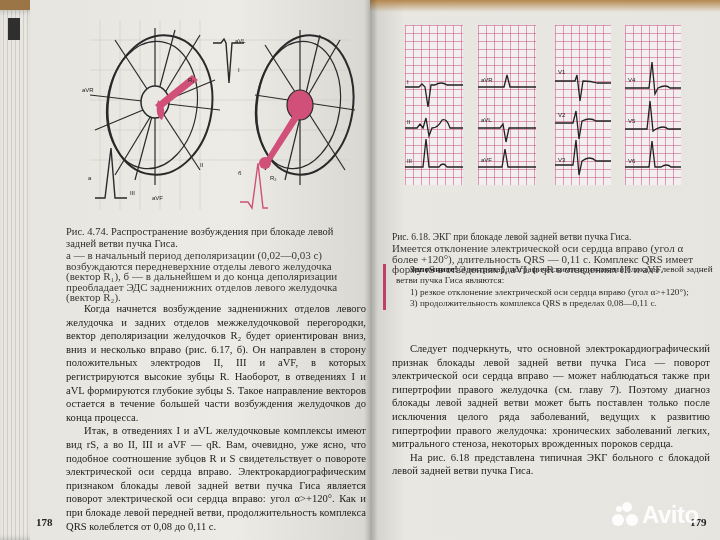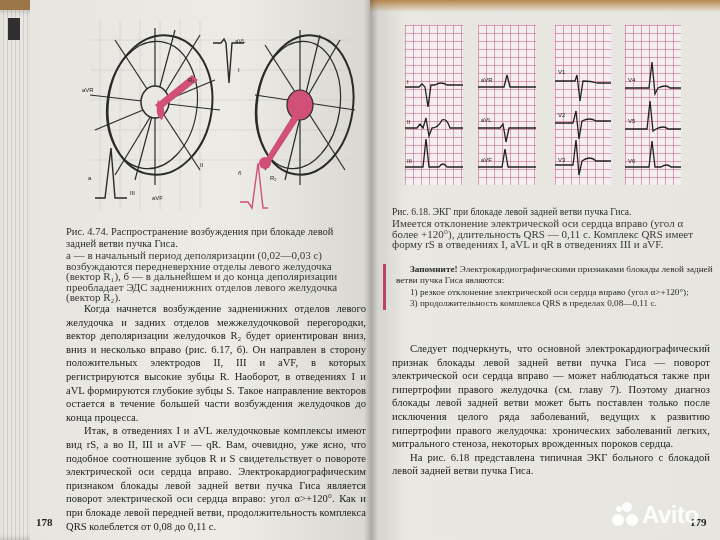--- a/index.html
+++ b/index.html
@@ -188,21 +188,21 @@
       <path d="M0 104 h22 l3 -28 l3 30 l3 -2 q8 -4 12 0 h13" fill="none" stroke="#222" stroke-width="1.3"></path>
       <path d="M0 142 h24 l3 -26 l3 26 h6 q6 -4 10 0 h10" fill="none" stroke="#222" stroke-width="1.3"></path>
     </svg>
     <span class="lead-label" style="left:3px;top:52px;">V4</span>
     <span class="lead-label" style="left:3px;top:93px;">V5</span>
     <span class="lead-label" style="left:3px;top:133px;">V6</span>
   </div>
 </div>
 
 <div class="caption" style="left:392px;top:206px;width:318px;">
-  <div class="title" style="font-size:9.5px;">Рис. 6.18. ЭКГ при блокаде левой задней ветви пучка Гиса.</div>
+  <div class="title" style="font-size:9.5px;margin-top:25px;">Рис. 6.18. ЭКГ при блокаде левой задней ветви пучка Гиса.</div>
   <div class="body">Имеется отклонение электрической оси сердца вправо (угол α более +120°), длительность QRS — 0,11 с. Комплекс QRS имеет форму rS в отведениях I, aVL и qR в отведениях III и aVF.</div>
 </div>
 
 <div class="remember">
   <p><b>Запомните!</b> <span>Электрокардиографическими признаками блокады левой задней ветви пучка Гиса являются:</span></p>
   <p>1) резкое отклонение электрической оси сердца вправо (угол α&gt;+120°);</p>
   <p>3) продолжительность комплекса QRS в пределах 0,08—0,11 с.</p>
 </div>
 
 <div class="text right-text">

